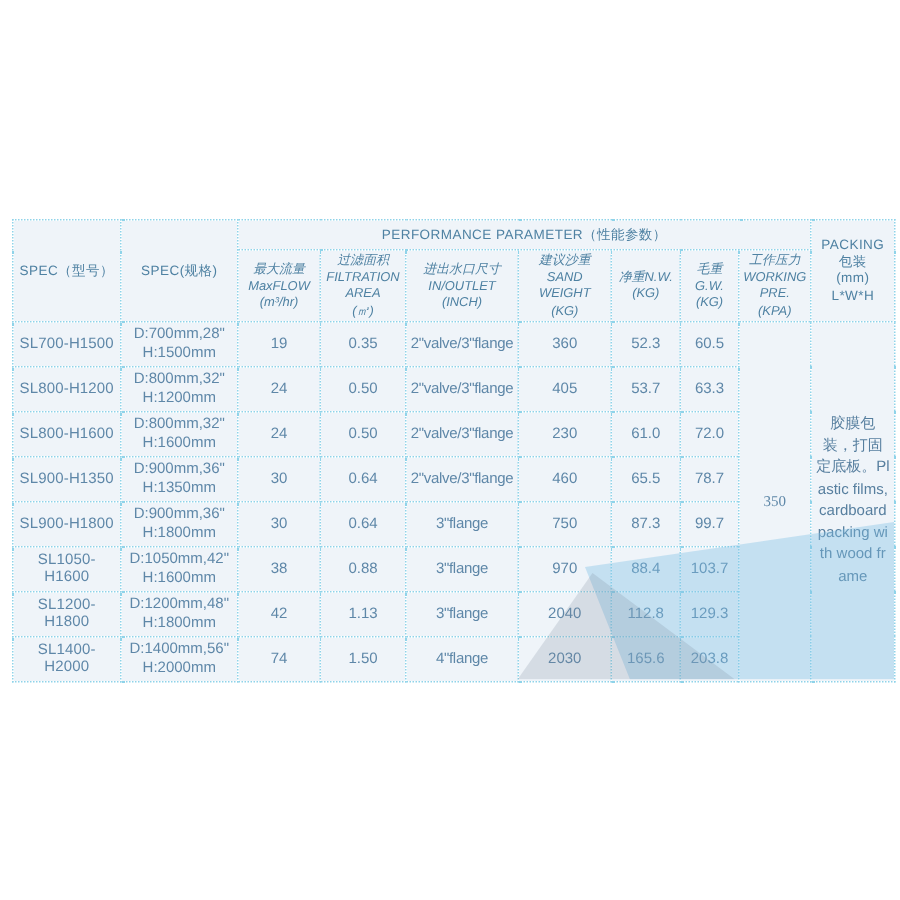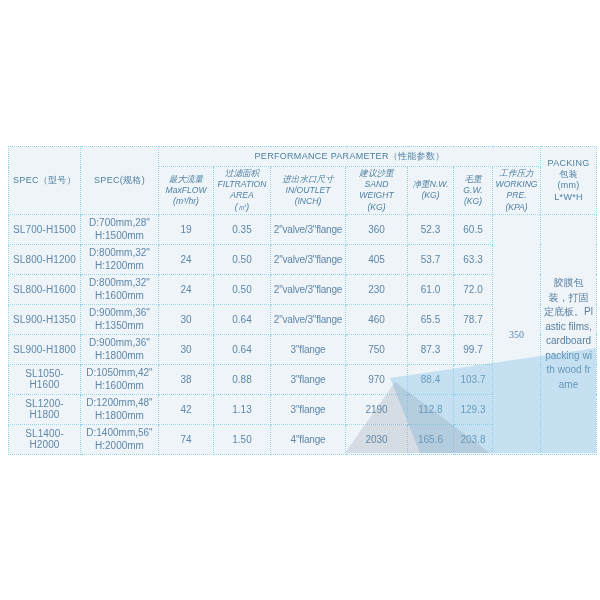--- a/index.html
+++ b/index.html
@@ -149,21 +149,21 @@
         <td>88.4</td>
         <td>103.7</td>
       </tr>
       <tr class="dr">
         <td class="c-model">SL1200-H1800</td>
         <td class="c-spec pre">D:1200mm,48"
 H:1800mm</td>
         <td>42</td>
         <td>1.13</td>
         <td class="c-inlet">3"flange</td>
-        <td>2190</td>
+        <td>2040</td>
         <td>112.8</td>
         <td>129.3</td>
       </tr>
       <tr class="dr">
         <td class="c-model">SL1400-H2000</td>
         <td class="c-spec pre">D:1400mm,56"
 H:2000mm</td>
         <td>74</td>
         <td>1.50</td>
         <td class="c-inlet">4"flange</td>

